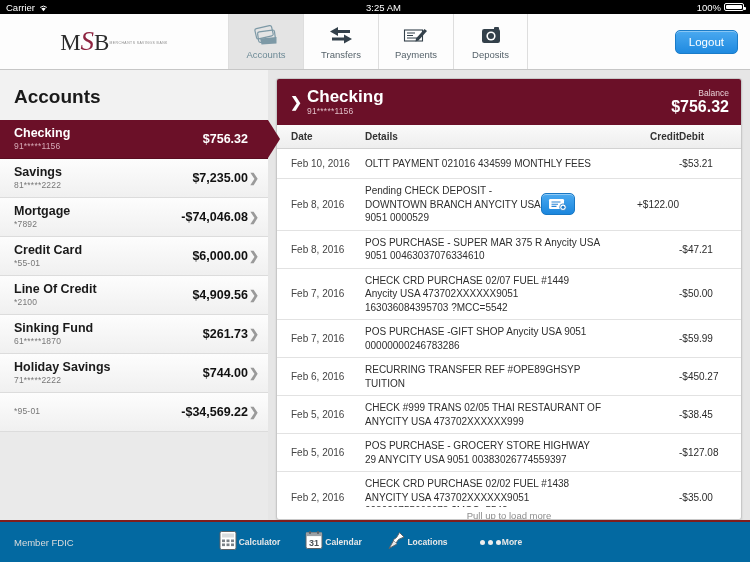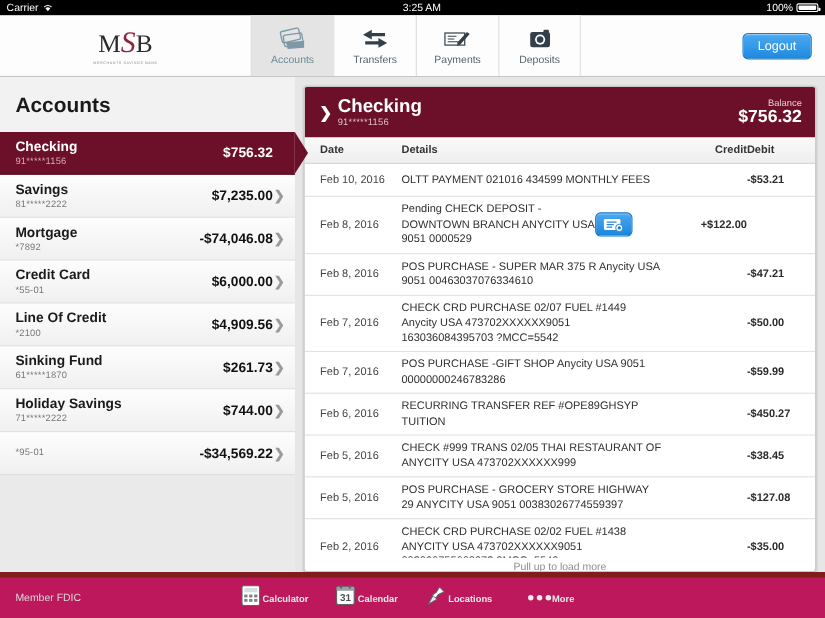--- a/index.html
+++ b/index.html
@@ -27,21 +27,21 @@
     position: relative; display: inline-block;
   }
   .batt::before { content:""; position:absolute; left:1px; top:1px; bottom:1px; right:1px; background:#fff; border-radius:1px; }
   .batt::after { content:""; position:absolute; right:-3px; top:2.5px; width:2px; height:3px; background:#fff; border-radius:0 1px 1px 0; }
 
   
   .navbar {
     height: 56px; flex: 0 0 56px; background: #fdfdfd;
     display: flex; align-items: stretch; border-bottom: 1px solid #c6c6c6;
   }
-  .brand { width: 228px; display: flex; align-items: center; justify-content: center; flex-direction: column; }
+  .brand { width: 228px; display: flex; align-items: center; justify-content: center; }
   .brand-mark { font-family: "Liberation Serif", serif; font-size: 23px; color: #2b2b2b; letter-spacing: 0px; line-height: 1; position: relative; }
   .brand-mark .s { color: #8e2440; font-size: 27px; font-style: italic; }
   .brand-sub { font-size: 3.4px; color: #8a8a8a; letter-spacing: .5px; margin-top: 3px; text-transform: uppercase; }
 
   .navtabs { display: flex; align-items: stretch; }
   .navtab {
     width: 75px; display: flex; flex-direction: column; align-items: center; justify-content: center;
     gap: 3px; border-left: 1px solid #dedede; cursor: pointer; background: #fdfdfd;
   }
   .navtab:last-child { border-right: 1px solid #dedede; }
@@ -117,37 +117,37 @@
   .c-cred { width: 72px; text-align: right; }
   .c-deb  { width: 62px; text-align: left; padding-right: 12px; }
 
   .tbody { flex: 1; overflow: hidden; position: relative; }
   .trow {
     display: flex; align-items: center; border-bottom: 1px solid #e2e2e2;
     font-size: 10px; color: #2b2b2b; min-height: 30px; padding: 5px 0;
   }
   .trow .c-date { color: #444; font-size: 10px; }
   .trow .c-det { line-height: 1.35; color: #2e2e2e; }
-  .trow .c-cred, .trow .c-deb { font-size: 10px; color: #2b2b2b; font-weight: bold; }
+  .trow .c-cred, .trow .c-deb { font-size: 10px; color: #2b2b2b; }
   .det-wrap { display: flex; align-items: center; gap: 0; }
   .det-text { flex: 1; }
   .chk-btn {
     width: 34px; height: 22px; border-radius: 5px; flex: 0 0 34px;
     background: linear-gradient(#4aa9f0,#1b86dd); border: 1px solid #1877c4;
     display: flex; align-items: center; justify-content: center; cursor: pointer;
     margin-right: 26px; box-shadow: inset 0 1px 0 rgba(255,255,255,.4);
   }
   .loadmore {
     text-align: center; font-size: 9.5px; color: #8d8d8d; padding-top: 3px; height: 12px; overflow: hidden;
   }
 
   
   .tabbar {
-    height: 42px; flex: 0 0 42px; background: #be185d;
-    display: flex; align-items: center; position: relative; border-top: 5px solid #7f1d1d;
+    height: 42px; flex: 0 0 42px; background: #0369a1;
+    display: flex; align-items: center; position: relative; border-top: 2px solid #7f1d1d;
   }
   .fdic { position: absolute; left: 14px; font-size: 9.5px; color: #dcdcdc; }
   .tabs { margin: 0 auto; display: flex; gap: 22px; }
   .tab { display: flex; flex-direction: row; align-items: center; justify-content: center; gap: 1px; width: 62px; cursor: pointer; }
   .tab .tlbl { font-size: 8.5px; color: #e8e8e8; font-weight: bold; }
   .dots { display: flex; gap: 3px; align-items: center; height: 20px; }
   .dots i { width: 5px; height: 5px; border-radius: 50%; background: #ededed; display: block; }
 </style>
 </head>
 <body>

